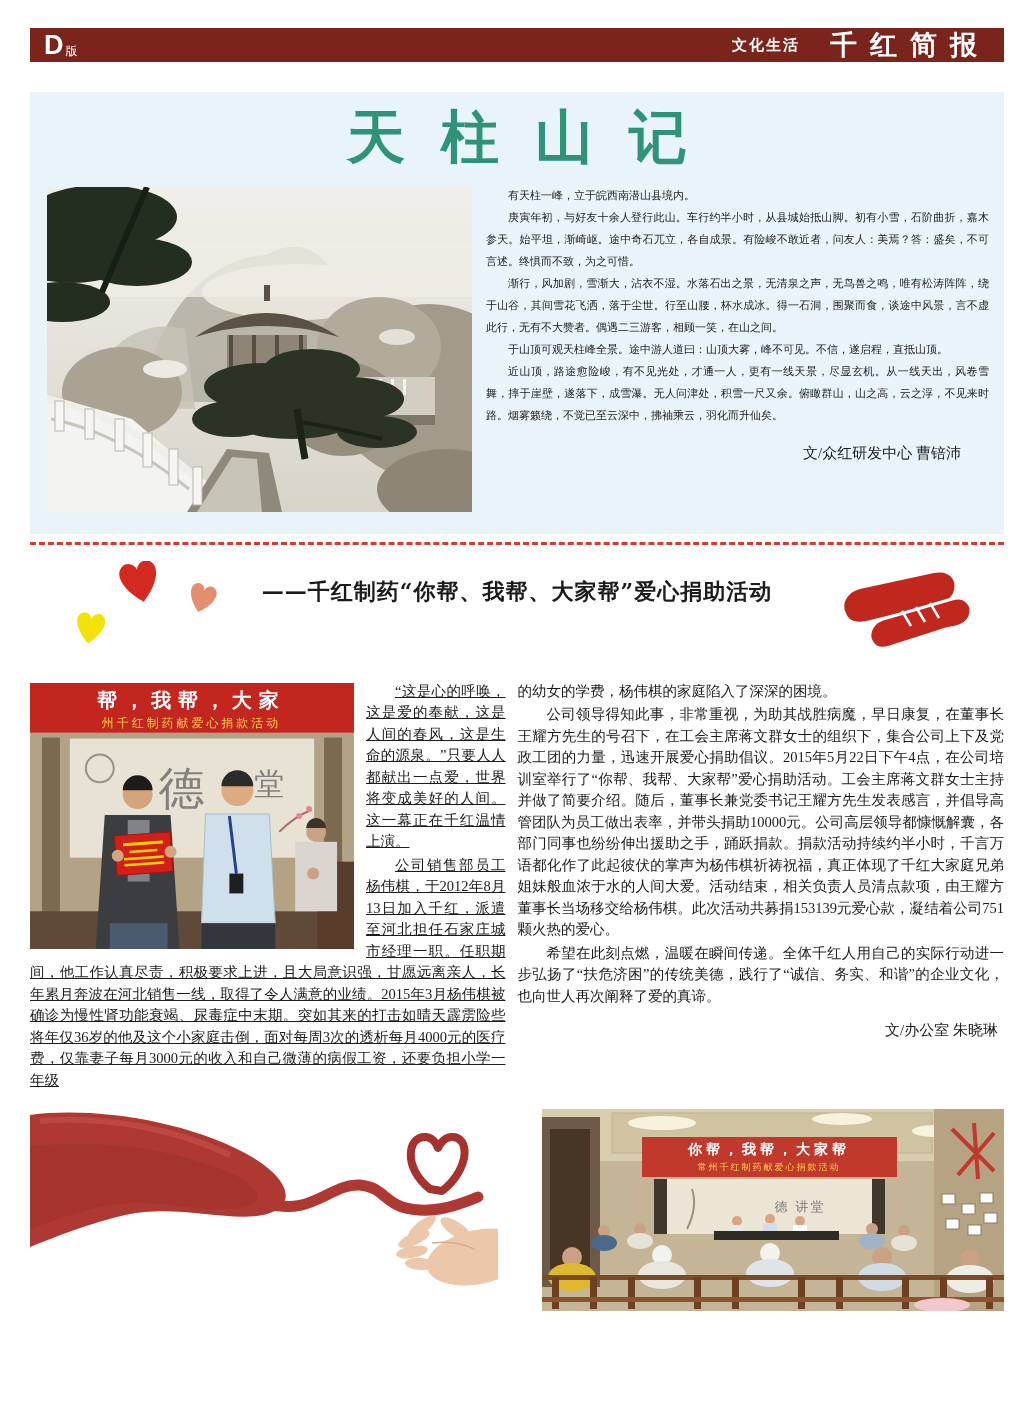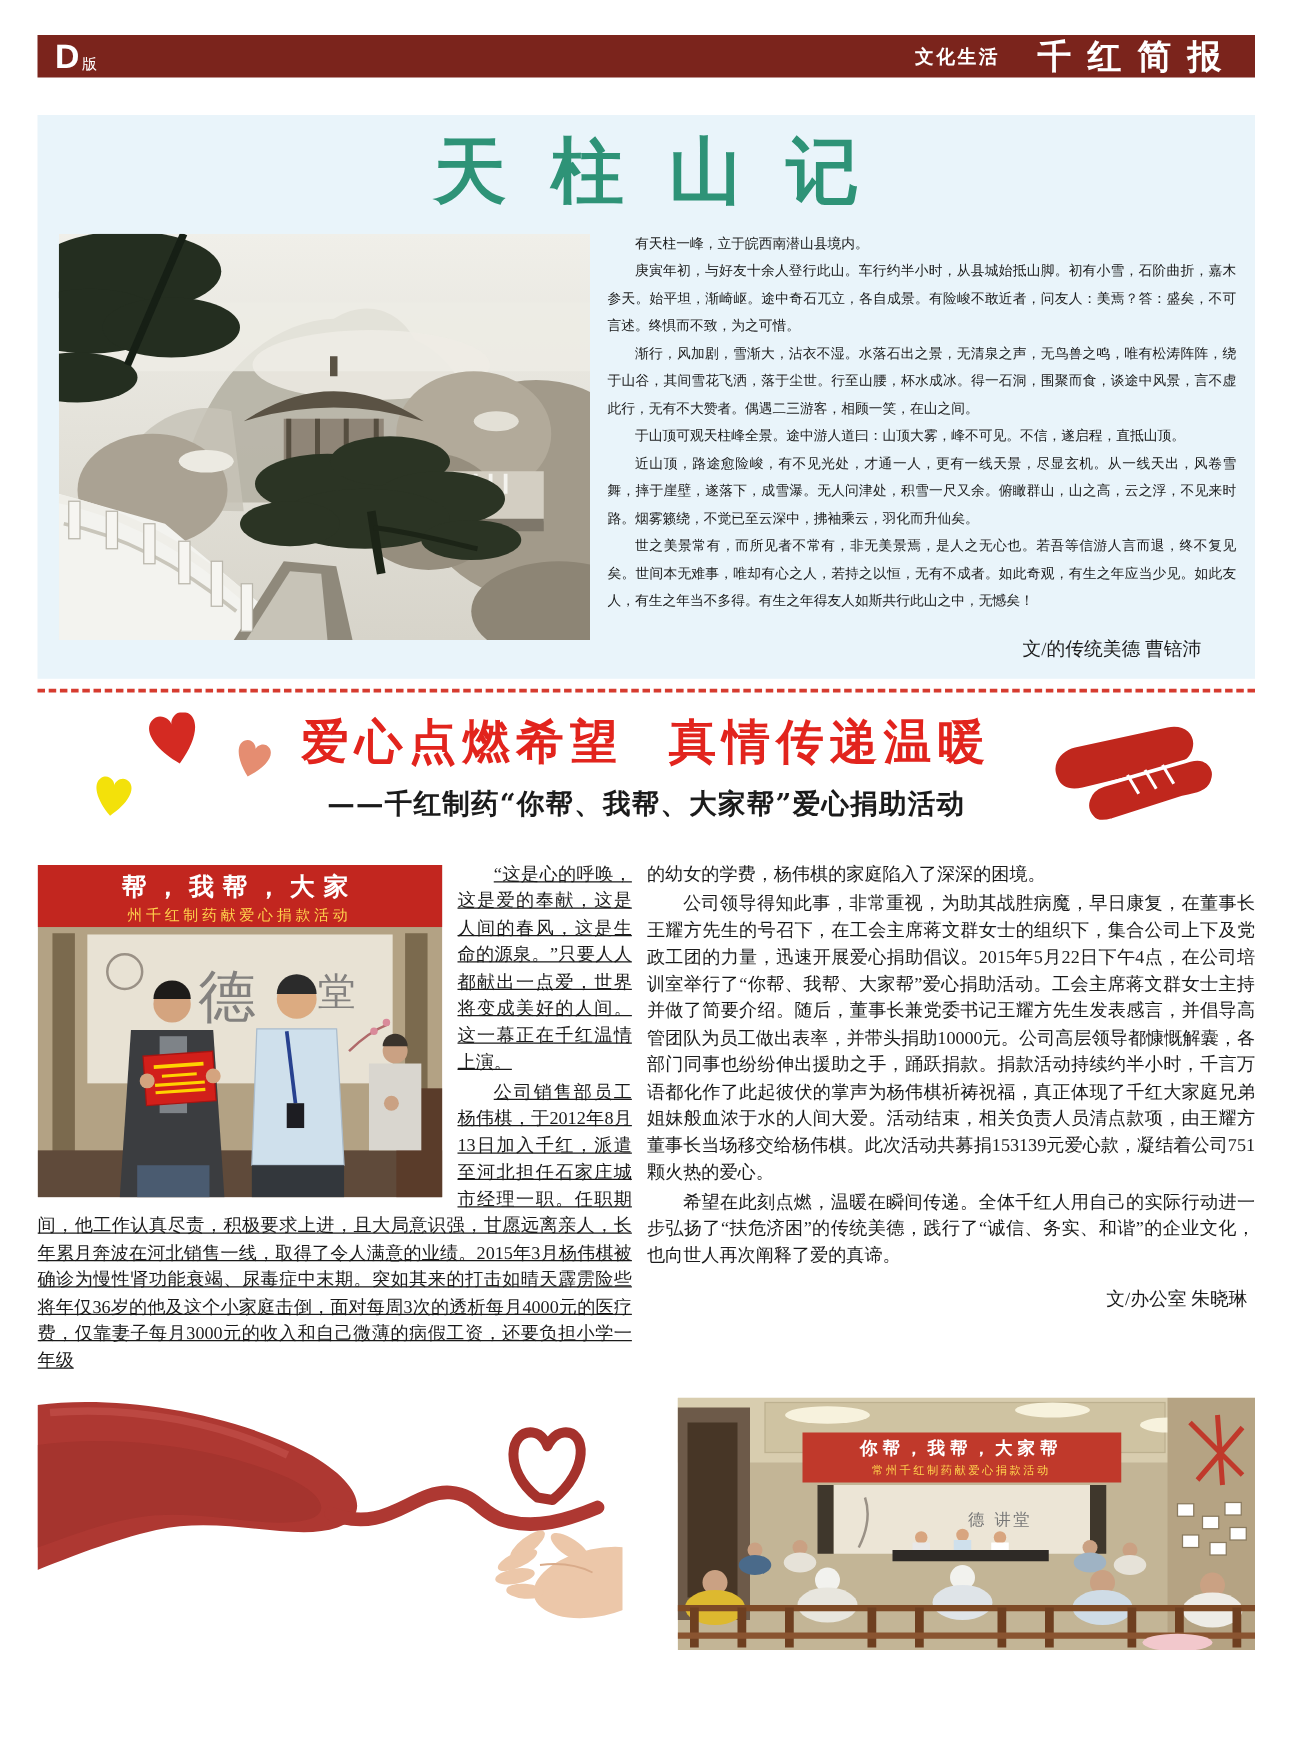--- a/index.html
+++ b/index.html
@@ -147,45 +147,41 @@
               <rect x="146" y="280" width="9" height="38"></rect>
           </g>
           <ellipse cx="400" cy="302" rx="70" ry="40" fill="#8d8575"></ellipse>
         </svg>
       </div>
       <p>有天柱一峰，立于皖西南潜山县境内。</p>
       <p>庚寅年初，与好友十余人登行此山。车行约半小时，从县城始抵山脚。初有小雪，石阶曲折，嘉木参天。始平坦，渐崎岖。途中奇石兀立，各自成景。有险峻不敢近者，问友人：美焉？答：盛矣，不可言述。终惧而不致，为之可惜。</p>
       <p>渐行，风加剧，雪渐大，沾衣不湿。水落石出之景，无清泉之声，无鸟兽之鸣，唯有松涛阵阵，绕于山谷，其间雪花飞洒，落于尘世。行至山腰，杯水成冰。得一石洞，围聚而食，谈途中风景，言不虚此行，无有不大赞者。偶遇二三游客，相顾一笑，在山之间。</p>
       <p>于山顶可观天柱峰全景。途中游人道曰：山顶大雾，峰不可见。不信，遂启程，直抵山顶。</p>
       <p>近山顶，路途愈险峻，有不见光处，才通一人，更有一线天景，尽显玄机。从一线天出，风卷雪舞，摔于崖壁，遂落下，成雪瀑。无人问津处，积雪一尺又余。俯瞰群山，山之高，云之浮，不见来时路。烟雾籁绕，不觉已至云深中，拂袖乘云，羽化而升仙矣。</p>
-      <p>世之美景常有，而所见者不常有，非无美景焉，是人之无心也。若吾等信游人言而退，终不复见矣。世间本无难事，唯却有心之人，若持之以恒，无有不成者。如此奇观，有生之年应当少见。如此友人，有生之年当不多得。有生之年得友人如斯共行此山之中，无憾矣！</p>
-      <div class="byline">文/的传统美德 曹锫沛</div>
+      <div class="byline">文/众红研发中心 曹锫沛</div>
     </div>
   </div>
 
   <div class="divider"></div>
 
   <div class="s2-header">
     <div class="hearts">
       <svg width="190" height="100" viewBox="0 0 190 100">
         <g transform="translate(58,2) rotate(-12)">
           <path d="M25 45 C8 30 2 14 10 7 C17 1 25 8 25 13 C25 8 33 1 40 7 C48 14 42 30 25 45 Z" fill="#d42a22"></path>
         </g>
         <g transform="translate(22,46) rotate(8) scale(0.76)">
           <path d="M25 45 C8 30 2 14 10 7 C17 1 25 8 25 13 C25 8 33 1 40 7 C48 14 42 30 25 45 Z" fill="#f3e10a"></path>
         </g>
         <g transform="translate(138,16) rotate(16) scale(0.7)">
           <path d="M25 45 C8 30 2 14 10 7 C17 1 25 8 25 13 C25 8 33 1 40 7 C48 14 42 30 25 45 Z" fill="#e58d71"></path>
         </g>
       </svg>
     </div>
     <div class="s2-titles">
-      <div class="s2-title">
-        <span>爱心点燃希望</span><span class="t-gap"></span><span>真情传递温暖</span>
-      </div>
       <div class="s2-subtitle">——千红制药“你帮、我帮、大家帮”爱心捐助活动</div>
     </div>
     <div class="hands">
       <svg width="140" height="96" viewBox="0 0 140 96">
         <path d="M8 50 C3 40 10 29 22 26 L96 10 C110 7 119 16 116 27 C114 36 105 40 94 42 L28 58 C18 60 11 58 8 50 Z" fill="#c0271d"></path>
         <path d="M36 82 C28 74 32 60 45 56 L114 36 C127 32 136 42 132 53 C129 62 119 64 108 66 L52 84 C45 86 39 86 36 82 Z" fill="#c0271d" stroke="#ffffff" stroke-width="3"></path>
         <path d="M92 40 L101 55 M78 44 L87 59 M64 48 L73 63" stroke="#ffffff" stroke-width="2.5" fill="none"></path>
       </svg>
     </div>
   </div>

